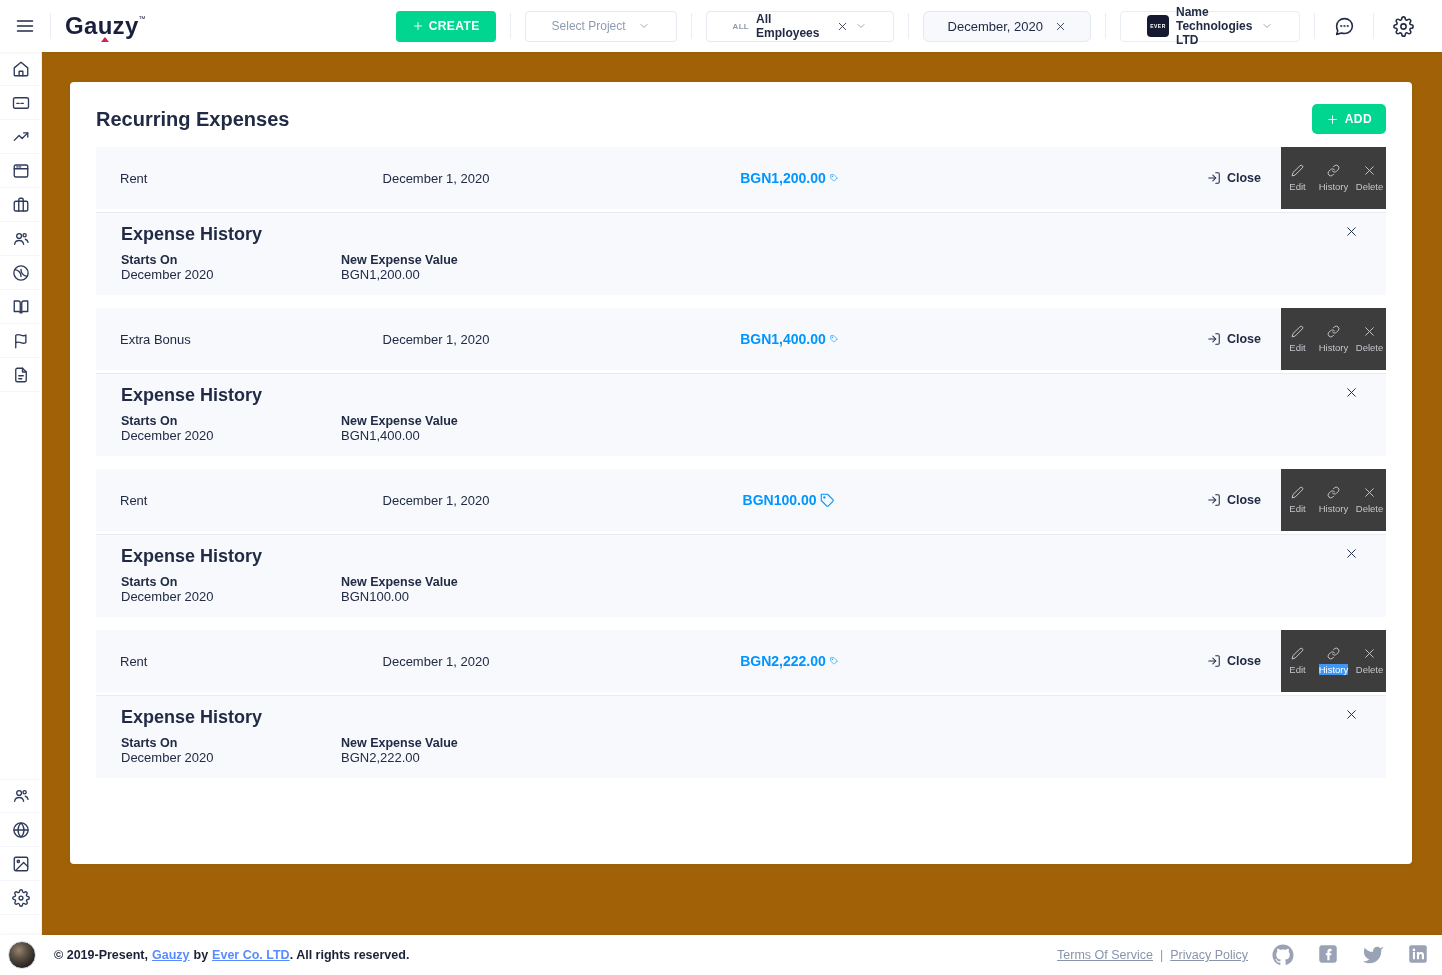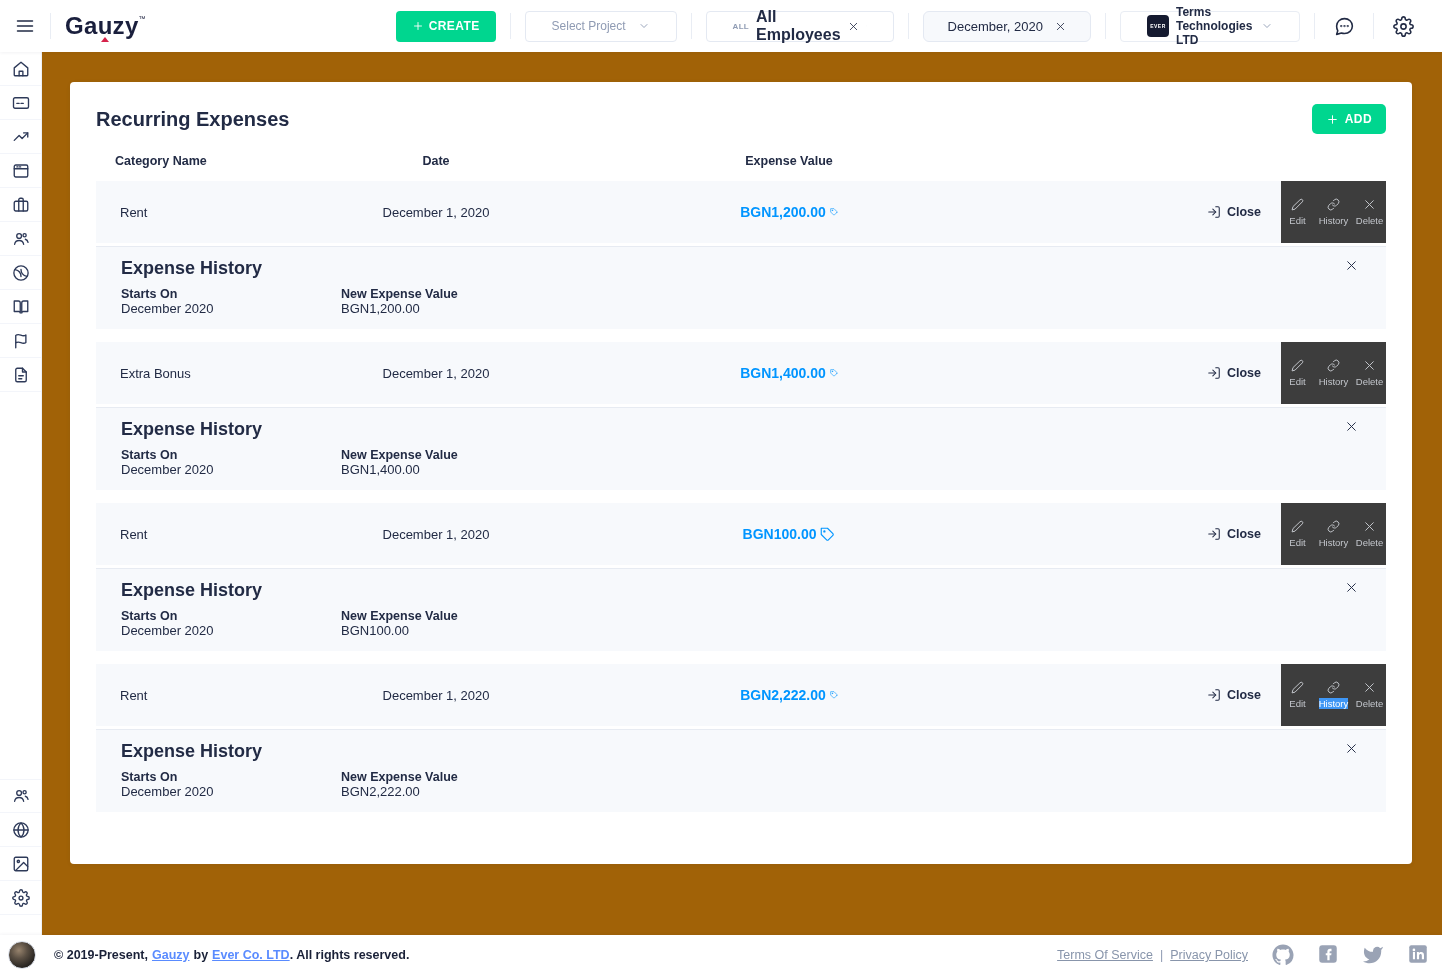--- a/index.html
+++ b/index.html
@@ -31,21 +31,21 @@
   .btn-create {
     height:31px; padding:0 16px; border:none; border-radius:4px; cursor:pointer;
     background:#00d68f; color:#fff; font-weight:bold; font-size:12px; letter-spacing:.4px;
     display:flex; align-items:center; gap:5px; font-family:inherit;
   }
   .sel {
     height:31px; border:1px solid #e4e9f2; border-radius:4px; background:#fff;
     display:flex; align-items:center; padding:0 26px; cursor:pointer; gap:7px;
   }
   .sel .ph { color:#8f9bb3; font-size:12px; }
-  .sel .val { color:#222b45; font-size:16px; font-weight:bold; }
+  .sel .val { color:#222b45; font-size:12px; font-weight:bold; }
   .sel .chev { color:#8f9bb3; }
   .mini-avatar { font-size:8px; font-weight:bold; color:#8f9bb3; letter-spacing:.3px; }
   .clear-x { color:#222b45; cursor:pointer; display:flex; }
   .chip {
     height:31px; background:#f7f9fc; border:1px solid #e4e9f2; border-radius:6px;
     display:flex; align-items:center; padding:0 24px; gap:12px; cursor:pointer;
   }
   .chip .lbl { font-size:13px; color:#222b45; }
   .org-logo { width:22px; height:22px; background:#151a30; border-radius:4px; color:#fff;
     font-size:5px; font-weight:bold; letter-spacing:.5px; display:flex; align-items:center; justify-content:center; }
@@ -188,21 +188,21 @@
           <line x1="5" y1="5" x2="19" y2="19"></line>
           <line x1="19" y1="5" x2="5" y2="19"></line>
         </svg>
     </span>
   </div>
 
   <div class="vdiv mrg"></div>
 
   <div class="sel" style="width:180px; border:1px solid #e9edf4;">
     <span class="org-logo">EVER</span>
-    <span class="val" style="flex:1; font-size:12px;">Terms Technologies LTD</span>
+    <span class="val" style="flex:1; font-size:12px;">Name Technologies LTD</span>
     <svg class="ic chev" width="12" height="12" viewBox="0 0 24 24">
         <polyline points="6 9 12 15 18 9"></polyline>
       </svg>
   </div>
 
   <div class="vdiv" style="margin:0 6px 0 14px;"></div>
 
   <button class="icon-btn">
     <svg class="ic" width="21" height="21" viewBox="0 0 24 24">
       <path d="M21 11.5c0 4.7-4 8.5-9 8.5-1.2 0-2.4-.2-3.5-.6L3 21l1.3-4.1C3.5 15.6 3 13.6 3 11.5 3 6.8 7 3 12 3s9 3.8 9 8.5z"></path>
@@ -333,26 +333,20 @@
         <h1 class="page-title">Recurring Expenses</h1>
         <button class="btn-add">
           <svg class="ic" width="13" height="13" viewBox="0 0 24 24" stroke-width="2.2">
               <line x1="12" y1="5" x2="12" y2="19"></line>
               <line x1="5" y1="12" x2="19" y2="12"></line>
             </svg>
           <span>ADD</span>
         </button>
       </div>
 
-      <div class="cols">
-        <div class="c c1">Category Name</div>
-        <div class="c c2">Date</div>
-        <div class="c c3">Expense Value</div>
-        <div></div>
-      </div>
 
       <div class="grp">
         <div class="exp-row">
           <div class="row-grid">
             <div class="cell-cat">Rent</div>
             <div class="cell-date">December 1, 2020</div>
             <div class="cell-val">
               <span>BGN1,200.00</span>
               <svg class="ic tag-sm" viewBox="0 0 24 24" stroke-width="2.4">
                   <path d="M20.59 13.41l-7.17 7.17a2 2 0 0 1-2.83 0L2 12V2h10l8.59 8.59a2 2 0 0 1 0 2.83z"></path>

